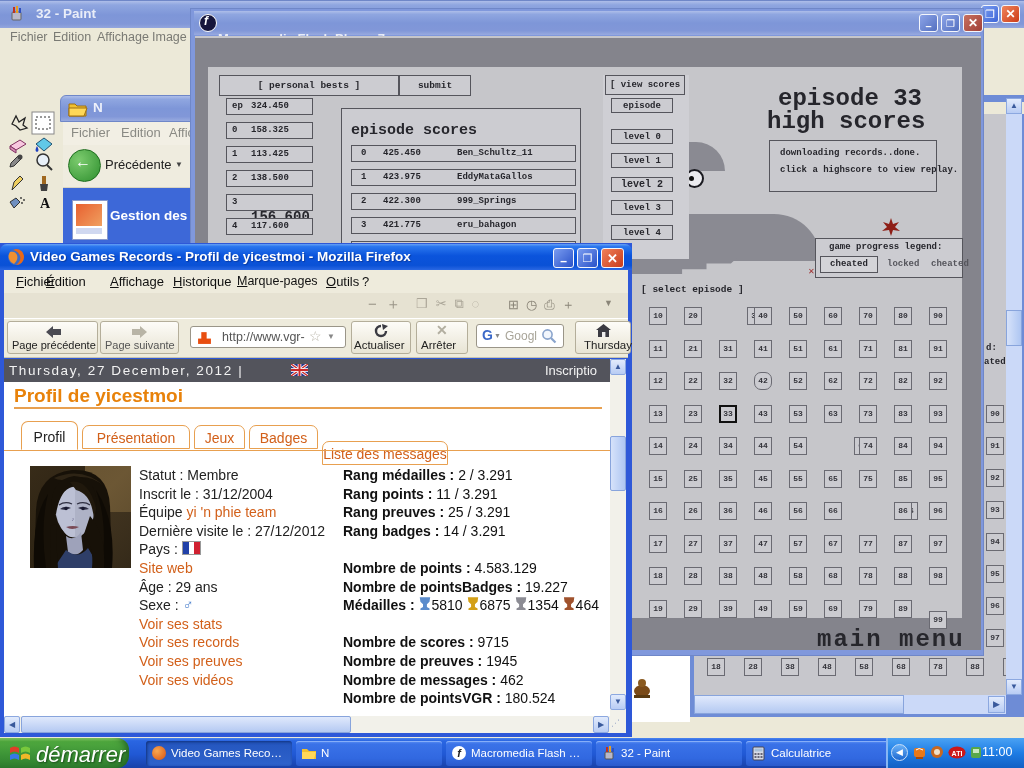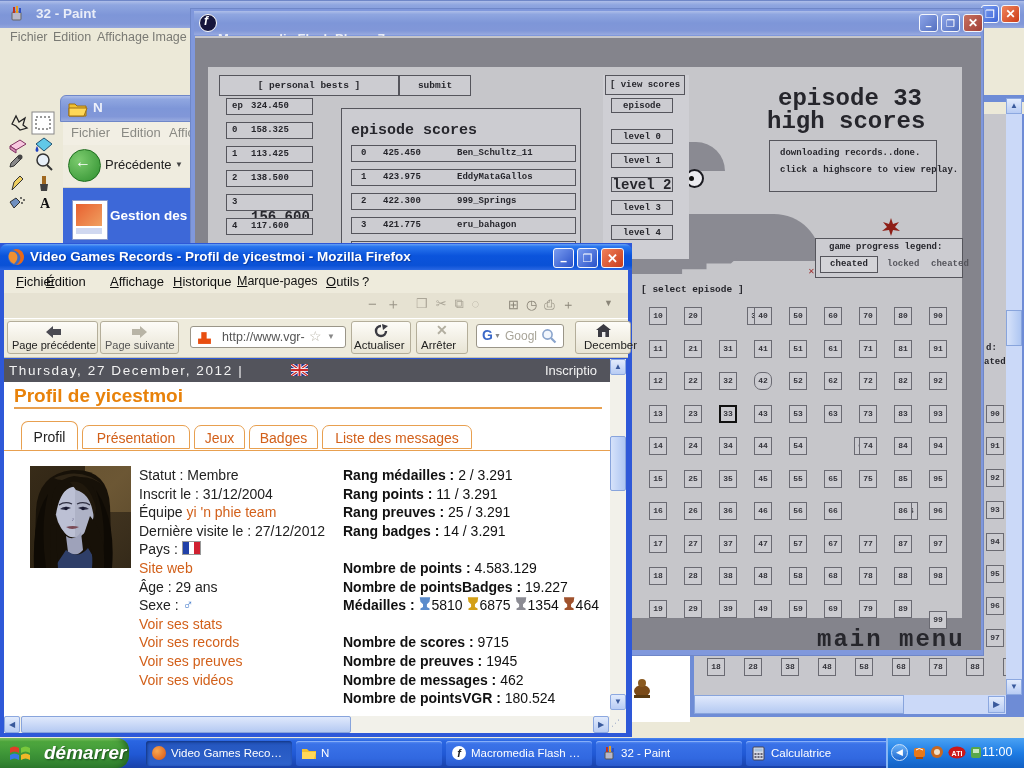--- a/index.html
+++ b/index.html
@@ -195,21 +195,21 @@
         <div class="abs pxt" style="left:188px;top:208px;font-size:9px;">421.750</div>
         <div class="abs pxt" style="left:262px;top:208px;font-size:9px;">xx</div>
       </div>
 
     <div class="abs" style="left:408px;top:39px;width:86px;height:184px;background:#CFCFD4;"></div>
     <div class="gbox abs pxt" style="left:410px;top:39px;width:80px;height:20px;font-size:9px;text-align:center;line-height:19px;">[ view scores ]</div>
     <div id="vsbtns">
         <div class="gbox abs pxt" style="left:416px;top:62px;width:62px;height:15px;font-size:9px;text-align:center;line-height:14px;">episode</div>
         <div class="gbox abs pxt" style="left:416px;top:93px;width:62px;height:15px;font-size:9px;text-align:center;line-height:14px;">level 0</div>
         <div class="gbox abs pxt" style="left:416px;top:117px;width:62px;height:15px;font-size:9px;text-align:center;line-height:14px;">level 1</div>
-        <div class="gbox abs pxt" style="left:416px;top:141px;width:62px;height:15px;font-size:14px;text-align:center;line-height:14px;">level 2</div>
+        <div class="gbox abs pxt" style="left:416px;top:141px;width:62px;height:15px;font-size:10px;text-align:center;line-height:14px;">level 2</div>
         <div class="gbox abs pxt" style="left:416px;top:164px;width:62px;height:15px;font-size:9px;text-align:center;line-height:14px;">level 3</div>
         <div class="gbox abs pxt" style="left:416px;top:189px;width:62px;height:15px;font-size:9px;text-align:center;line-height:14px;">level 4</div>
       </div>
 
     <div class="abs pxt" style="left:583px;top:49px;font-size:24px;letter-spacing:0px;">episode 33</div>
     <div class="abs pxt" style="left:572px;top:72px;font-size:24px;letter-spacing:0px;">high scores</div>
 
     <div class="gbox abs" style="left:574px;top:104px;width:168px;height:52px;background:#C9C9CE;"></div>
     <div class="abs pxt" style="left:585px;top:112px;font-size:9px;">downloading records..done.</div>
     <div class="abs pxt" style="left:585px;top:129px;font-size:9px;">click a highscore to view replay.</div>
@@ -412,21 +412,21 @@
       <svg class="abs" style="left:64px;top:3px;" width="16" height="16" viewBox="0 0 16 16">
           <circle cx="6.5" cy="6.5" r="4.6" fill="#F2F6FC" stroke="#8AA4CC" stroke-width="1.6"></circle>
           <line x1="10" y1="10" x2="14.5" y2="14.5" stroke="#8AA4CC" stroke-width="2.2"></line>
         </svg>
     </div>
     <div class="abs" style="left:571px;top:2px;width:56px;height:33px;background:linear-gradient(180deg,#FDFCF8,#E8E4D4);border:1px solid #B4AE9A;border-radius:3px;box-sizing:border-box;">
       <svg class="abs" style="left:20px;top:2px;" width="15" height="13" viewBox="0 0 15 13">
           <path d="M7.5 0 L15 6 L13 6 L13 13 L2 13 L2 6 L0 6 Z" fill="#3A3A42"></path>
           <rect x="6" y="8" width="3.4" height="5" fill="#EEE"></rect>
         </svg>
-      <span class="abs" style="left:8px;top:17px;font-size:11.5px;color:#222;">December</span>
+      <span class="abs" style="left:8px;top:17px;font-size:11.5px;color:#222;">Thursday</span>
     </div>
   </div>
 
   <div class="abs" style="left:4px;top:116px;width:606px;height:357px;background:#fff;overflow:hidden;">
     <div class="abs" style="left:0;top:0;width:606px;height:23px;background:#53545C;">
       <span class="abs" style="left:5px;top:4px;font-size:13.5px;letter-spacing:1.6px;color:#F2F2F2;">Thursday, 27 December, 2012 |</span>
       <svg class="abs" style="left:287px;top:5px;" width="17" height="12" viewBox="0 0 17 12">
           <rect width="17" height="12" fill="#28348C"></rect>
           <path d="M0 0 L17 12 M17 0 L0 12" stroke="#fff" stroke-width="3"></path>
           <path d="M0 0 L17 12 M17 0 L0 12" stroke="#C82828" stroke-width="1.4"></path>
@@ -438,21 +438,21 @@
       <span class="abs" style="left:541px;top:4px;font-size:13px;color:#F2F2F2;">Inscriptio</span>
     </div>
     <div class="abs" style="left:10px;top:26px;font-weight:bold;font-size:19px;color:#E8820A;">Profil de yicestmoi</div>
     <div class="abs" style="left:10px;top:48px;width:588px;height:2px;background:#E8A050;"></div>
 
     <div id="tabs" class="abs" style="left:0;top:60px;width:606px;height:36px;">
         <div class="abs" style="left:17px;top:2px;width:57px;height:29px;background:#fff;border:1px solid #E8A050;border-bottom:1px solid #fff;border-radius:7px 7px 0 0;box-sizing:border-box;text-align:center;font-size:14px;padding-top:7px;color:#222;">Profil</div>
         <div class="abs" style="left:78px;top:6px;width:108px;height:24px;background:#fff;border:1px solid #E8A050;border-bottom:1px solid #E8A050;border-radius:7px 7px 0 0;box-sizing:border-box;text-align:center;font-size:14px;padding-top:4px;color:#D2601A;">Présentation</div>
         <div class="abs" style="left:190px;top:6px;width:51px;height:24px;background:#fff;border:1px solid #E8A050;border-bottom:1px solid #E8A050;border-radius:7px 7px 0 0;box-sizing:border-box;text-align:center;font-size:14px;padding-top:4px;color:#D2601A;">Jeux</div>
         <div class="abs" style="left:245px;top:6px;width:69px;height:24px;background:#fff;border:1px solid #E8A050;border-bottom:1px solid #E8A050;border-radius:7px 7px 0 0;box-sizing:border-box;text-align:center;font-size:14px;padding-top:4px;color:#D2601A;">Badges</div>
-        <div class="abs" style="left:318px;top:6px;width:150px;height:24px;background:#fff;border:1px solid #E8A050;border-bottom:1px solid #E8A050;border-radius:7px 7px 0 0;box-sizing:border-box;text-align:center;font-size:14px;padding-top:4px;color:#D2601A;">Liste des messages</div>
+        <div class="abs" style="left:318px;top:22px;width:126px;height:24px;background:#fff;border:1px solid #E8A050;border-bottom:1px solid #E8A050;border-radius:7px 7px 0 0;box-sizing:border-box;text-align:center;font-size:14px;padding-top:4px;color:#D2601A;">Liste des messages</div>
         <div class="abs" style="left:0;top:31px;width:606px;height:1px;background:#E8A050;"></div>
       </div>
 
     <div id="avatar" class="abs" style="left:26px;top:107px;width:101px;height:102px;overflow:hidden;">
       <svg width="101" height="102" viewBox="0 0 101 102">
         <defs>
           <linearGradient id="avbg" x1="0" y1="0" x2="1" y2="1">
             <stop offset="0" stop-color="#4A3A22"></stop>
               <stop offset="0.5" stop-color="#33281676"></stop>
               <stop offset="1" stop-color="#141008"></stop>
@@ -512,21 +512,21 @@
 </div>
 
 <div id="taskbar" class="abs" style="left:0;top:738px;width:1024px;height:30px;z-index:6;background:linear-gradient(180deg,#4A84F0 0%,#2A66E2 9%,#2058D4 55%,#1941A8 100%);">
   <div class="abs" style="left:0;top:0;width:129px;height:30px;border-radius:0 12px 12px 0;background:linear-gradient(180deg,#8DD06A 0%,#4FA83E 12%,#3D9437 55%,#2E7D2E 100%);box-shadow:inset -6px 0 8px -4px #1E5A1E;">
     <svg class="abs" style="left:9px;top:6px;" width="22" height="19" viewBox="0 0 22 19">
         <path d="M1 4 C4 2 7 2 10 4 L10 9 C7 7 4 7 1 9 Z" fill="#E03E28"></path>
         <path d="M12 4 C15 2 18 2 21 4 L21 9 C18 7 15 7 12 9 Z" fill="#78C83C"></path>
         <path d="M1 11 C4 9 7 9 10 11 L10 16 C7 14 4 14 1 16 Z" fill="#3878E8"></path>
         <path d="M12 11 C15 9 18 9 21 11 L21 16 C18 14 15 14 12 16 Z" fill="#F0B828"></path>
       </svg>
-    <span class="abs" style="left:44px;top:4px;font-weight:bold;font-style:italic;font-size:19px;color:#fff;text-shadow:1px 1px 2px #1A4A1A;">démarrer</span>
+    <span class="abs" style="left:36px;top:4px;font-weight:normal;font-style:italic;font-size:22px;color:#fff;text-shadow:1px 1px 2px #1A4A1A;">démarrer</span>
   </div>
   <div id="taskbtns">
       <div class="abs" style="left:146px;top:3px;width:146px;height:25px;border-radius:3px;background:linear-gradient(180deg,#2456BE,#2E62CC);box-shadow:inset 1px 1px 3px #10307A;color:#fff;font-size:11.5px;">
         <span style="position:absolute;left:6px;top:5px;width:14px;height:14px;border-radius:50%;background:radial-gradient(circle at 5px 5px,#F8A850,#D85010)"></span>
         <span style="position:absolute;left:25px;top:6px;white-space:nowrap;overflow:hidden;max-width:115px;">Video Games Reco…</span>
       </div>
       <div class="abs" style="left:296px;top:3px;width:146px;height:25px;border-radius:3px;background:linear-gradient(180deg,#5C90F4 0%,#3A72E8 12%,#3168E0 70%,#2A5ACC 100%);box-shadow:inset 0 1px 0 #86AEF8;color:#fff;font-size:11.5px;">
         <svg style="position:absolute;left:5px;top:6px" width="16" height="13" viewBox="0 0 16 13">
           <path d="M1 2 L6 2 L8 4 L15 4 L15 12 L1 12 Z" fill="#F0C030"></path>
           <path d="M1 5 L15 5 L13 12 L1 12 Z" fill="#FFD858"></path>

